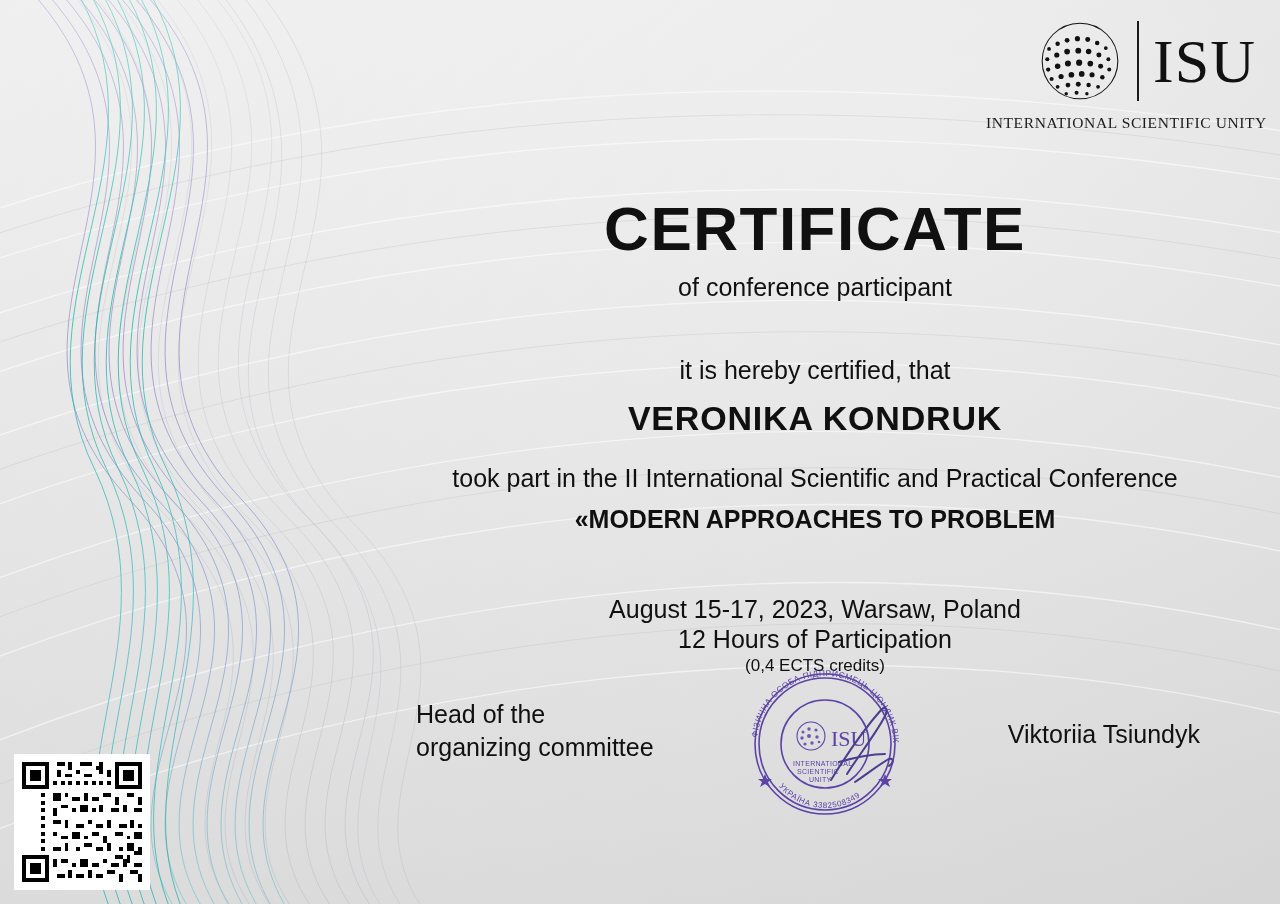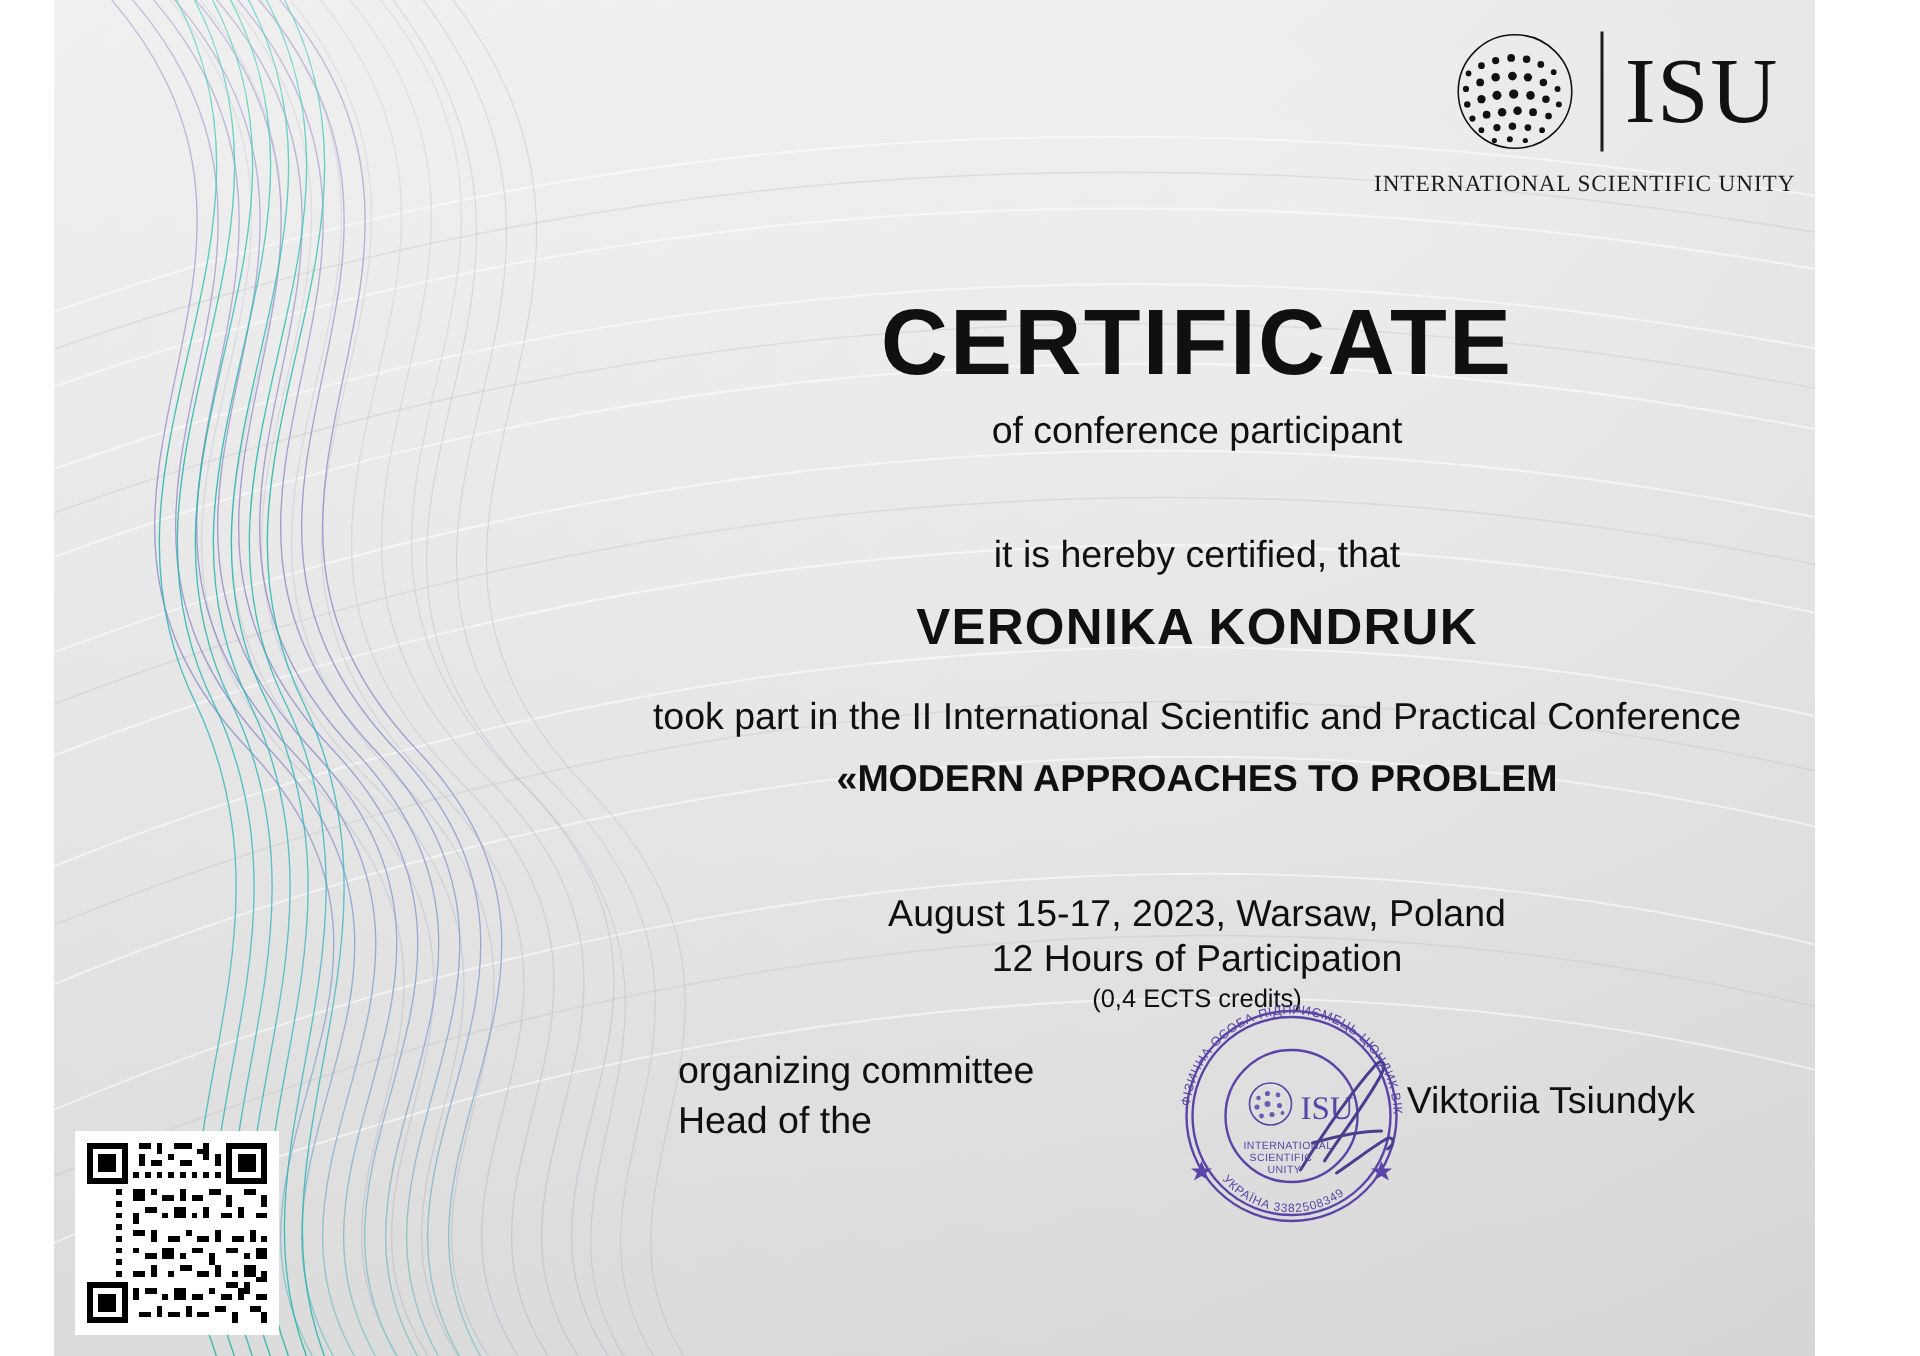--- a/index.html
+++ b/index.html
@@ -5,26 +5,25 @@
   html, body {
     margin: 0;
     padding: 0;
     background: #ffffff;
   }
   body {
     font-family: "Liberation Sans", sans-serif;
   }
   .certificate {
     position: relative;
-    width: 1174px;
+    width: 1280px;
     height: 904px;
     overflow: hidden;
     background:
       radial-gradient(ellipse at 72% 18%, #f2f2f2 0%, #e9e9e9 38%, #dedede 70%, #d4d4d4 100%);
-    margin-left: 36px;
   }
   
   .bg-arcs {
     position: absolute;
     inset: 0;
     pointer-events: none;
   }
   .bg-arcs svg { display: block; width: 100%; height: 100%; }
 
   
@@ -340,22 +339,22 @@
     <div class="took-part">took part in the II International Scientific and Practical Conference</div>
     <div class="conf-title">«MODERN APPROACHES TO PROBLEM</div>
 
     <div class="when-where">August 15-17, 2023, Warsaw, Poland</div>
     <div class="hours">12 Hours of Participation</div>
     <div class="ects">(0,4 ECTS credits)</div>
   </div>
 
   <div class="sign-area">
     <div class="sign-role">
+      <div>Head of the</div>
       <div>organizing committee</div>
-      <div>Head of the</div>
     </div>
 
     <div class="stamp">
       <svg viewBox="0 0 180 160" xmlns="http://www.w3.org/2000/svg">
         <defs>
           <path id="outerArc" d="M 22 82 A 68 68 0 1 1 158 82"></path>
           <path id="bottomArc" d="M 30 86 A 60 60 0 0 0 150 86"></path>
         </defs>
         <g fill="none" stroke="#5b43a8" stroke-width="1.6">
           <circle cx="90" cy="82" r="70"></circle>

